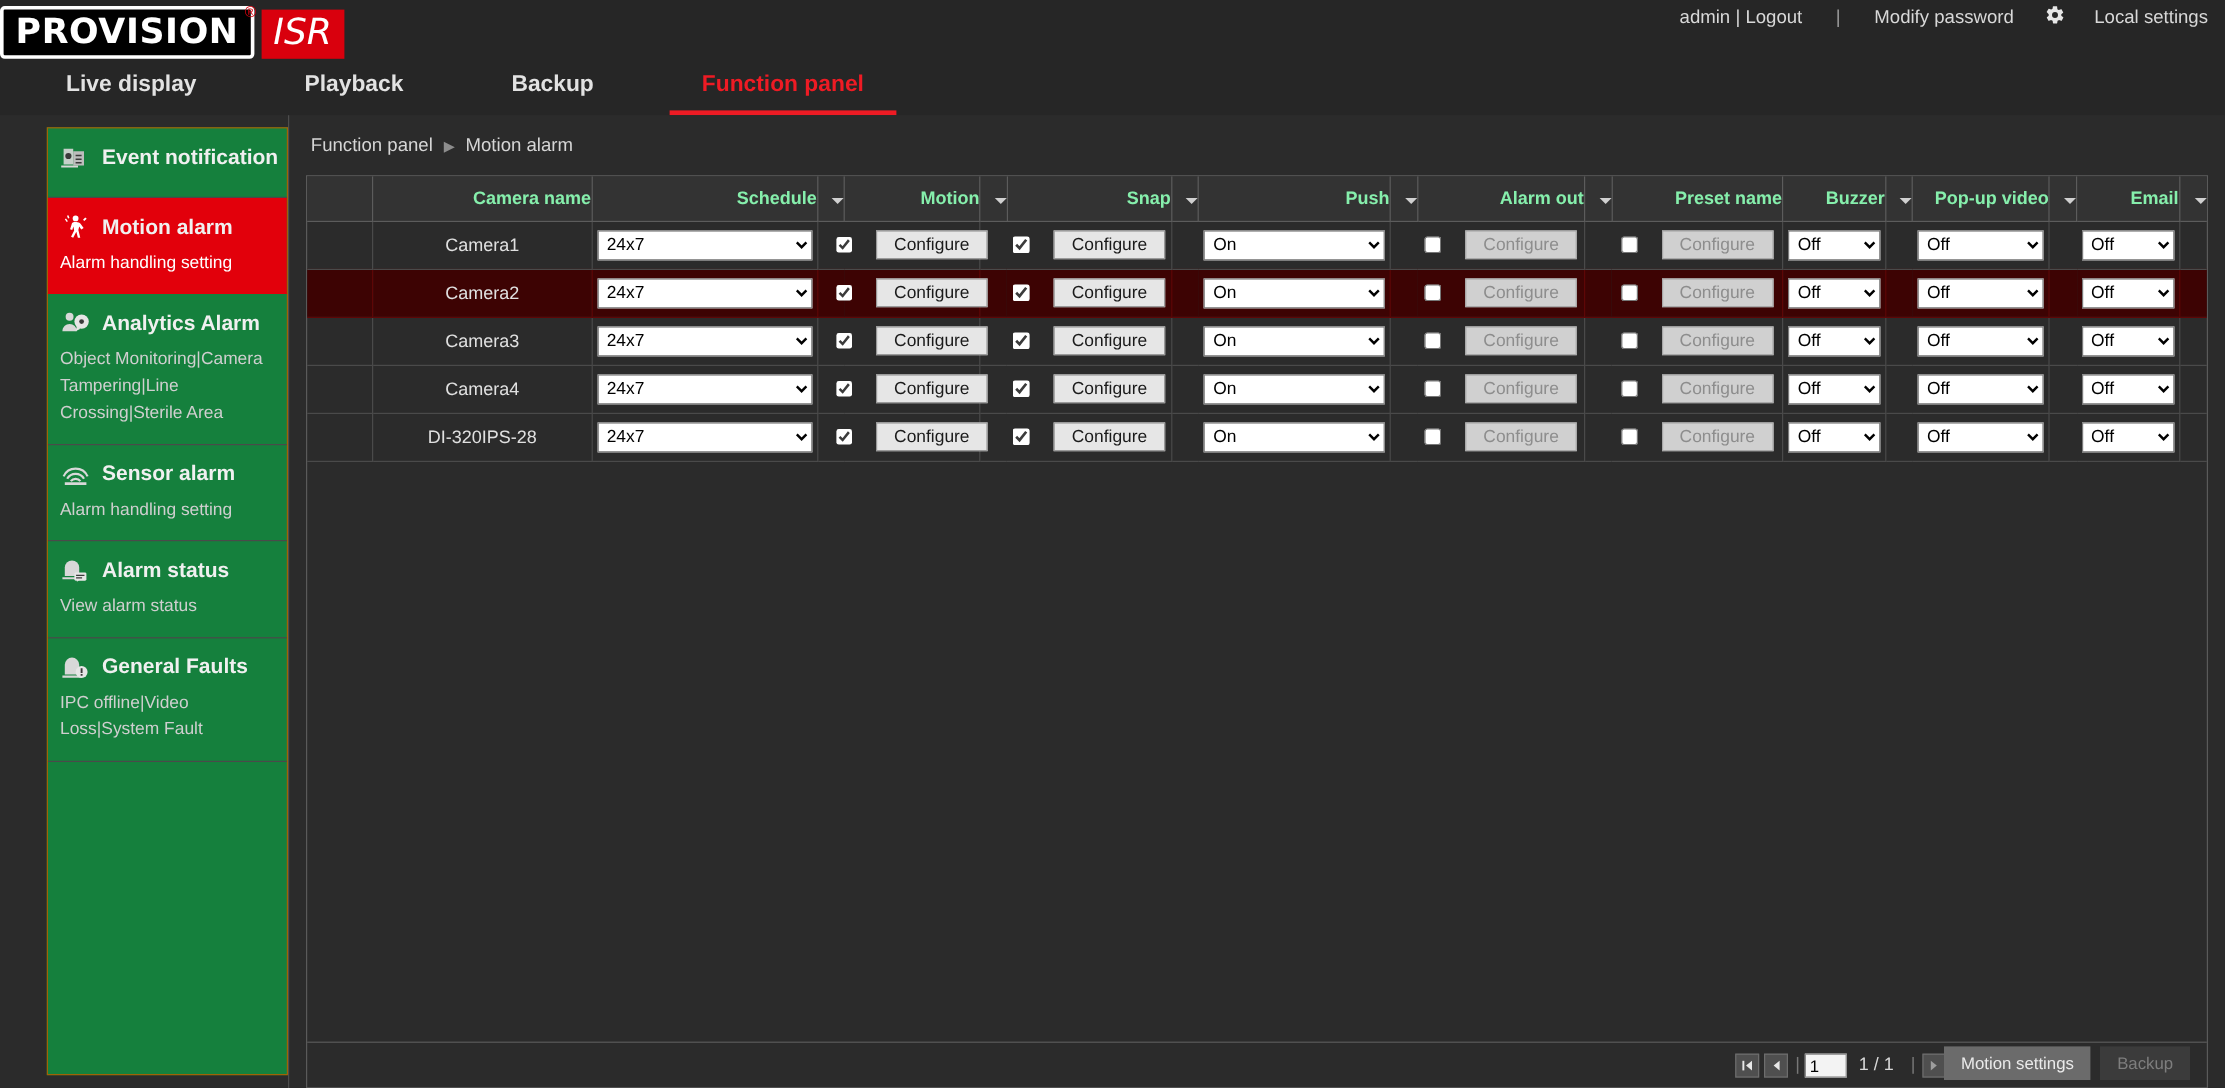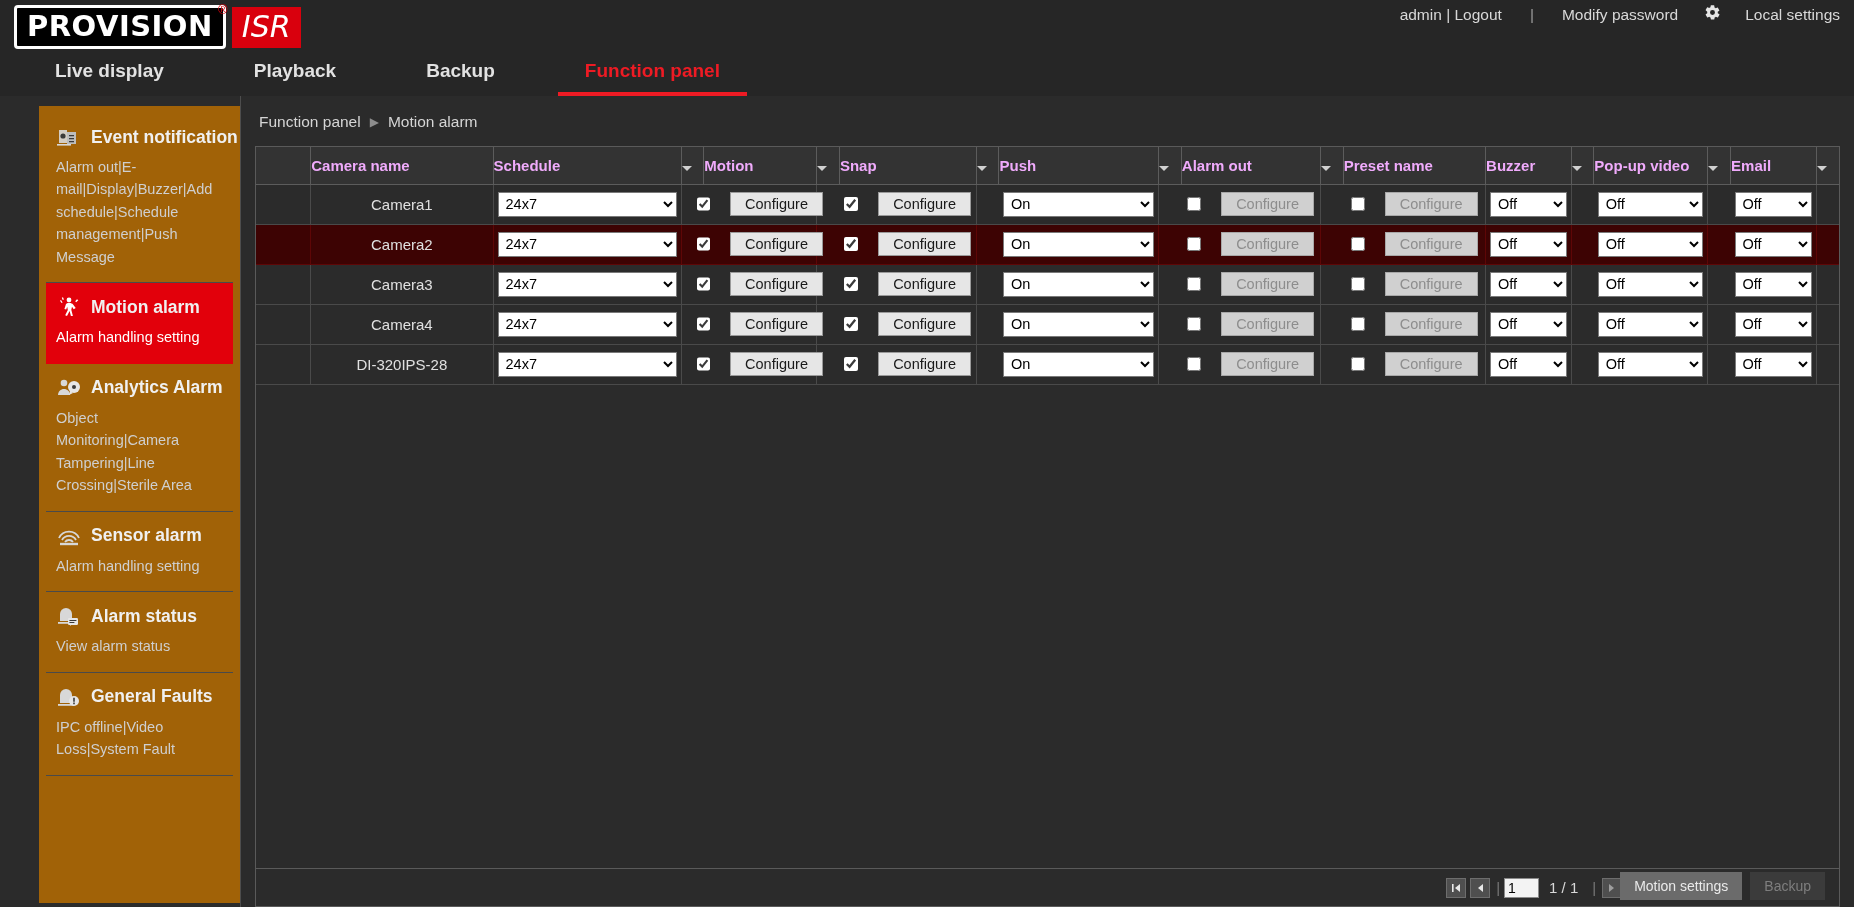--- a/index.html
+++ b/index.html
@@ -10,22 +10,22 @@
     overflow: hidden;
   }
 
   
   #header {
     position: relative;
     height: 96px;
     background: #262626;
   }
   #logo-wrap {
-    position: absolute; left: 14px; top: 5px;
-    display: flex; align-items: center;
+    position: absolute; left: 0; top: 5px;
+    display: flex; align-items: flex-end;
   }
   #logo-provision {
     background: #000;
     border: 3px solid #fff;
     border-radius: 4px;
     padding: 4px 10px 5px 10px;
     color: #fff;
     font-size: 29px;
     font-weight: bold;
     letter-spacing: 0.5px;
@@ -93,22 +93,22 @@
   }
 
   
   #sidebar {
     width: 240px;
     padding: 10px 0 0 39px;
     flex: 0 0 240px;
   }
   #sidebar-inner {
     width: 201px;
-    background: #a16207;
-    border: 7px solid #a16207;
+    background: #15803d;
+    border: 1px solid #a16207;
     min-height: 790px;
   }
   .side-block {
     border-bottom: 1px solid #4a4a4a;
     padding: 12px 10px 14px 10px;
   }
   .side-block.active {
     background: #e2000b;
     border-bottom-color: #e2000b;
   }
@@ -161,27 +161,27 @@
   }
 
   
   table.grid {
     border-collapse: collapse;
     table-layout: fixed;
     width: 100%;
   }
   table.grid th {
     background: #333333;
-    color: #f0abfc;
+    color: #86efac;
     font-size: 15px;
     font-weight: bold;
     height: 37px;
     border-right: 1px solid #5c5c5c;
     border-bottom: 1px solid #5c5c5c;
-    text-align: left;
+    text-align: right;
     white-space: nowrap;
   }
   table.grid th.arrowcell { width: 20px; padding: 0; }
   table.grid td {
     border-right: 1px solid #4a4a4a;
     border-bottom: 1px solid #4a4a4a;
     height: 40px;
     text-align: center;
     color: #e0e0e0;
     font-size: 15px;
@@ -340,21 +340,20 @@
             <svg width="26" height="24" viewBox="0 0 26 24" fill="#d8d8d8">
               <path d="M3 5h8v13H3z" opacity=".9"></path>
                 <path d="M11 7h9v12h-9z" fill="#bdbdbd"></path>
               <path d="M13 10h5v1.3h-5zM13 13h5v1.3h-5zM13 16h5v1.3h-5z" fill="#3a3a3a"></path>
               <path d="M1 19h14v1.6H1z"></path>
               <circle cx="7" cy="11" r="2.6" fill="#3a3a3a"></circle>
             </svg>
           </span>
           <span class="side-title">Event notification</span>
         </div>
-        <div class="side-desc">Alarm out|E-mail|Display|Buzzer|Add schedule|Schedule management|Push Message</div>
       </div>
 
       <div class="side-block active">
         <div class="side-head">
           <span class="side-icon">
             <svg width="26" height="24" viewBox="0 0 26 24" fill="#ffffff">
               <circle cx="13" cy="5" r="2.4"></circle>
               <path d="M12 8c-1.6 0-2 1-2.4 2.2L8.4 14l1.8.6 1-2.8.6 3.2-2.6 5.2 1.8.9 2.6-5 1.3 5h2l-1.6-6.4.7-3 1.7 2.5 2-1.2-2.6-3.6C16.4 8.6 15 8 13.6 8z"></path>
               <path d="M5 5l1.6 2.4-1 .7L4 5.7zM21 4.2l1.3 1-2.1 2-1-1zM7 2.3l.9 2.3-1.2.5-.9-2.4z"></path>
             </svg>

